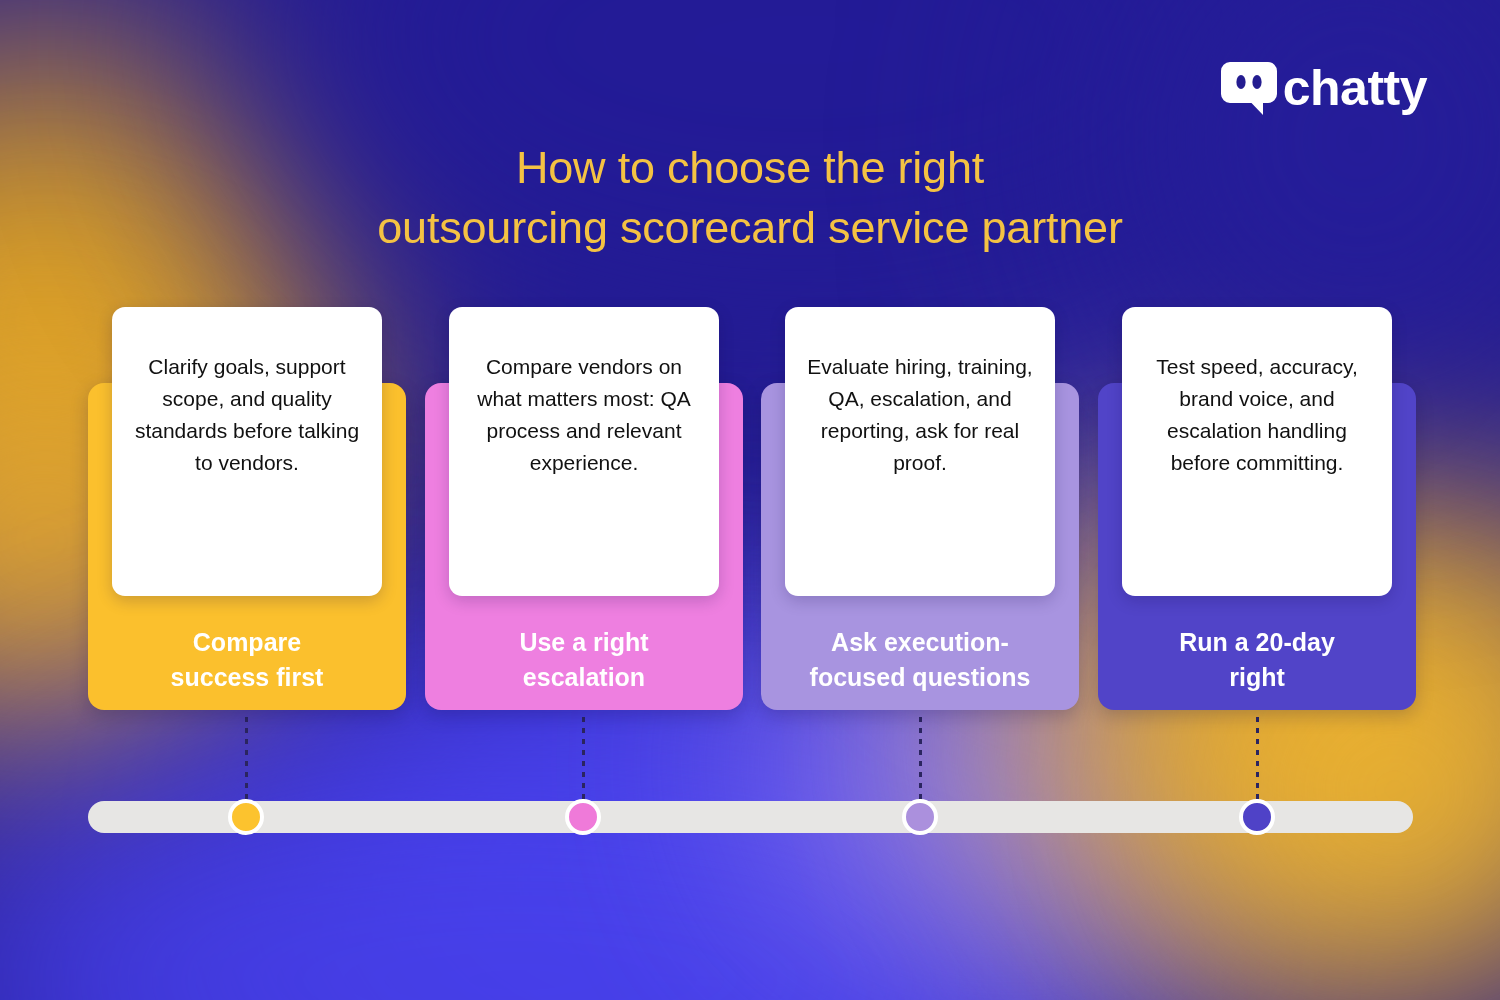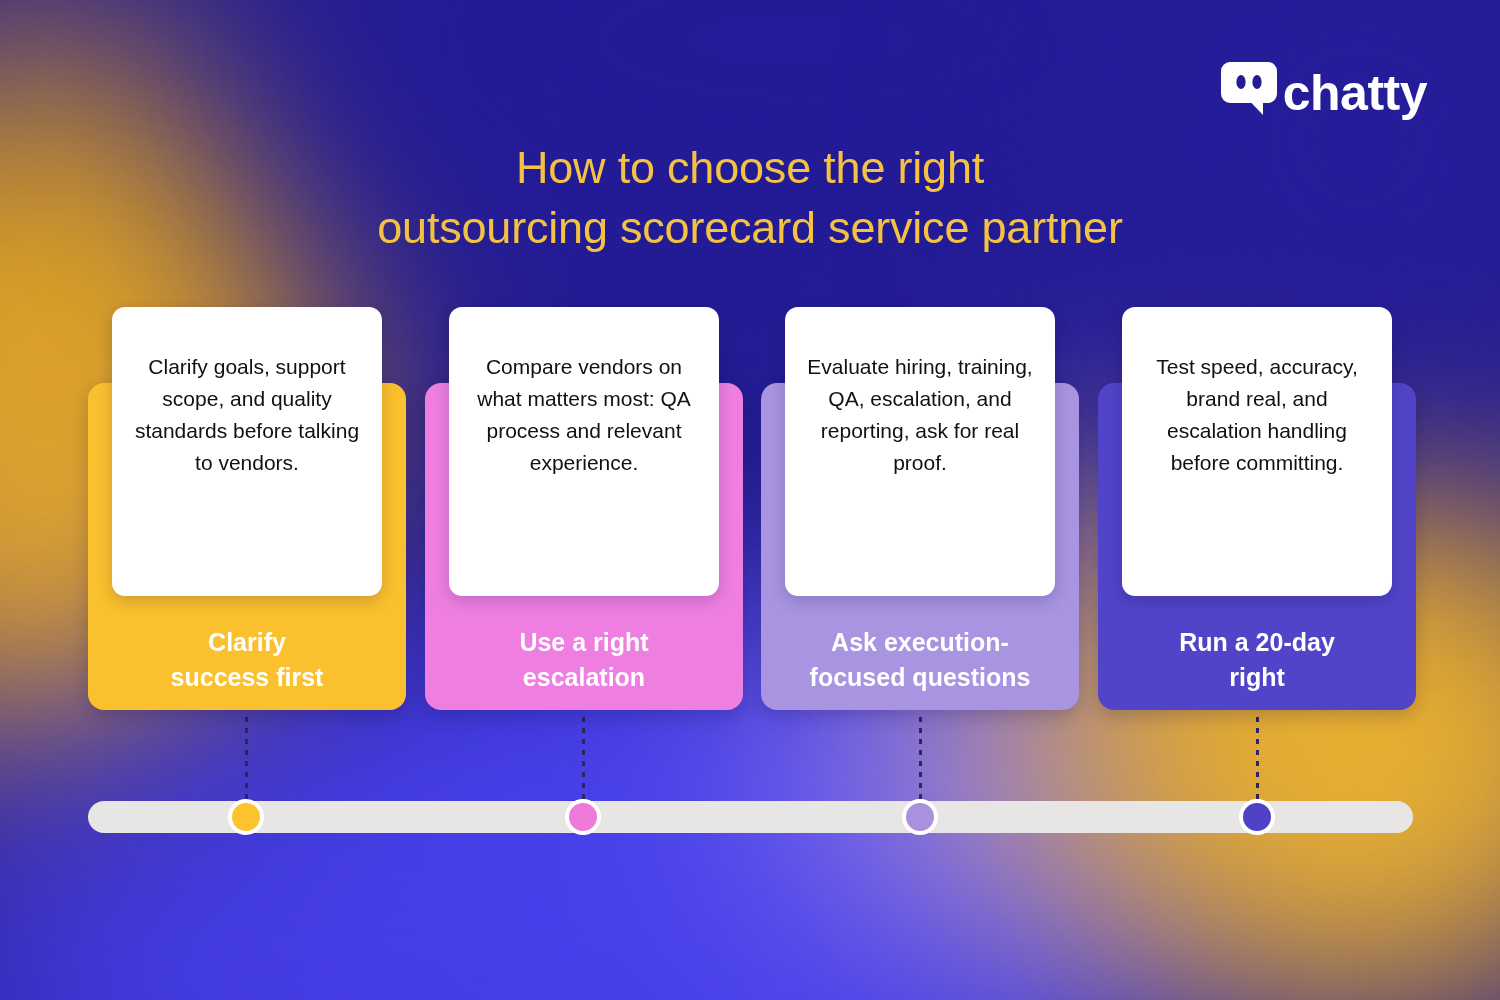--- a/index.html
+++ b/index.html
@@ -110,21 +110,21 @@
     background: #251d99;
     opacity: 1;
   }
 
   
   .logo {
     position: absolute;
     top: 58px;
     right: 73px;
     display: flex;
-    align-items: flex-end;
+    align-items: center;
     gap: 4px;
     z-index: 20;
   }
   .logo-mark {
     width: 60px;
     height: 60px;
     display: block;
   }
   .logo-word {
     color: #ffffff;
@@ -280,21 +280,21 @@
   <div class="title" style="color: rgb(244, 194, 67);">
     <span>How to choose the right</span>
     <span class="l2">outsourcing scorecard service partner</span>
   </div>
 
   <div class="steps">
 
     <div class="step step-1">
       <div class="panel" style="background: rgb(251, 192, 45);">
         <div class="panel-label">
-          <span>Clarify</span><br>
+          <span>Compare</span><br>
           <span>success first</span>
         </div>
       </div>
       <div class="card">
         <div class="card-text">Clarify goals, support scope, and quality standards before talking to vendors.</div>
       </div>
     </div>
 
     <div class="step step-2">
       <div class="panel" style="background: rgb(238, 127, 224);">
@@ -321,21 +321,21 @@
     </div>
 
     <div class="step step-4">
       <div class="panel" style="background: rgb(81, 68, 200);">
         <div class="panel-label">
           <span>Run a 20-day</span><br>
           <span>right</span>
         </div>
       </div>
       <div class="card">
-        <div class="card-text">Test speed, accuracy, brand real, and escalation handling before committing.</div>
+        <div class="card-text">Test speed, accuracy, brand voice, and escalation handling before committing.</div>
       </div>
     </div>
 
   </div>
 
   <div class="connector" style="left:245px"></div>
   <div class="connector" style="left:582px"></div>
   <div class="connector" style="left:919px"></div>
   <div class="connector" style="left:1256px"></div>
 

